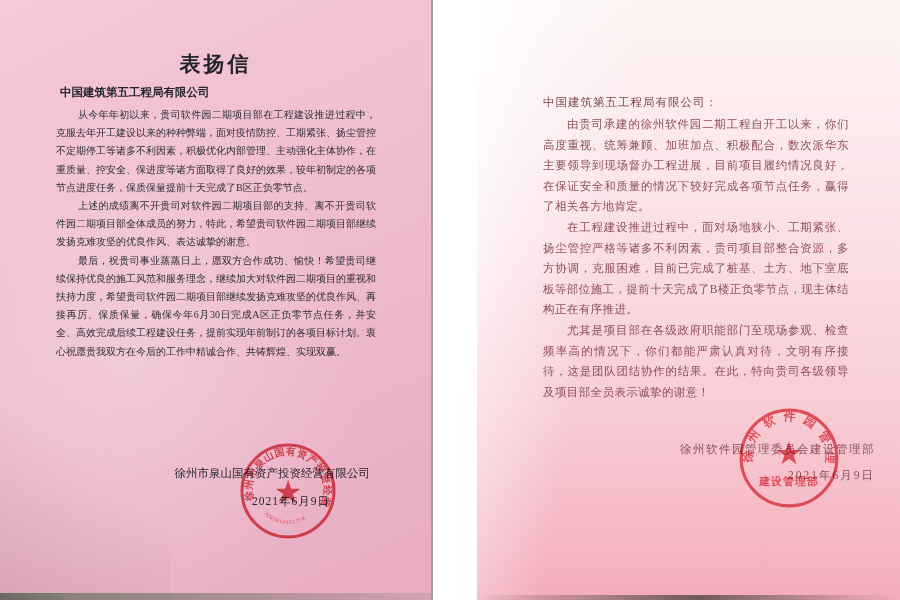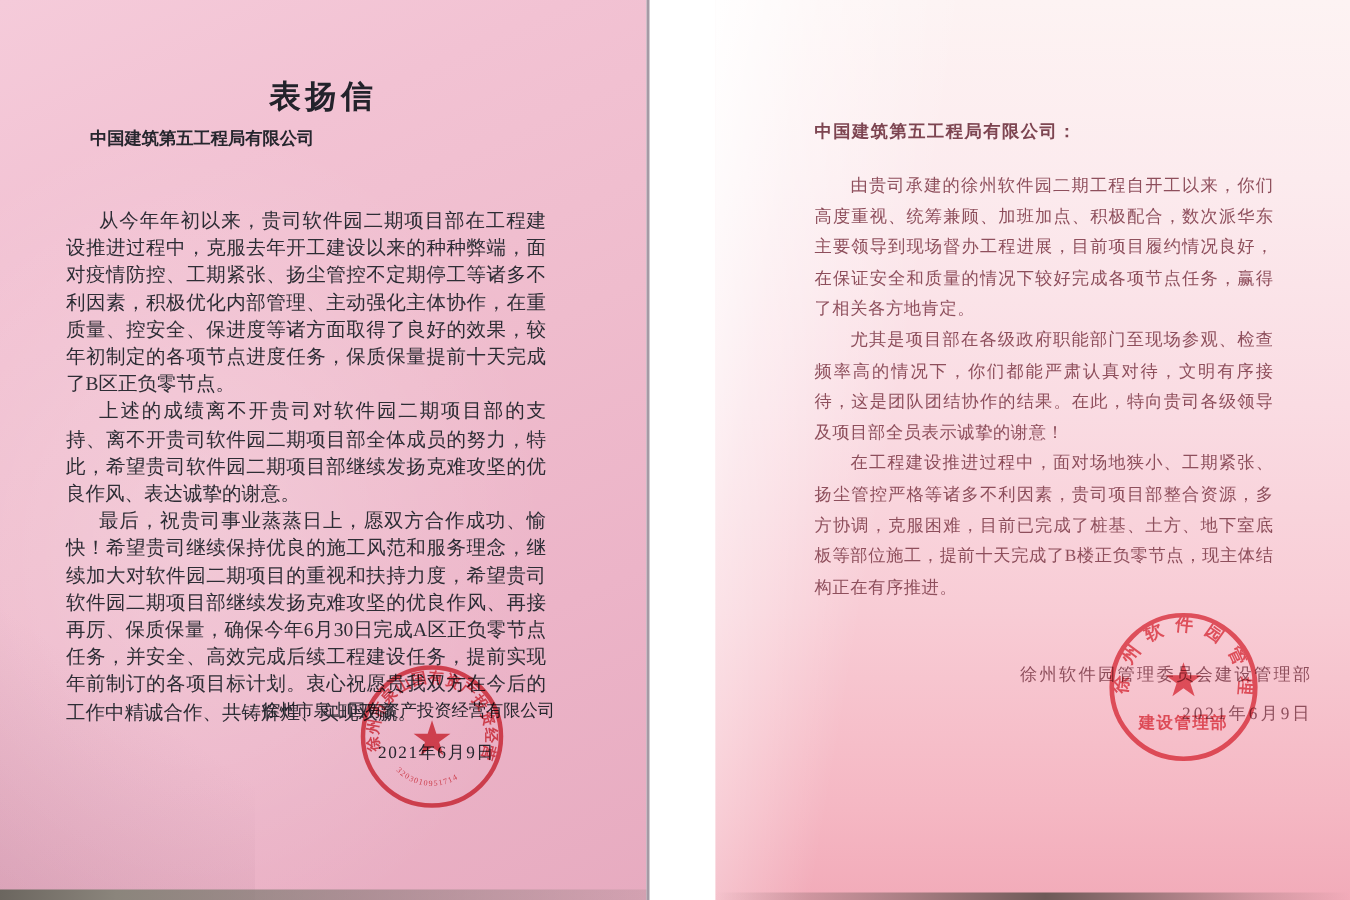--- a/index.html
+++ b/index.html
@@ -40,35 +40,35 @@
 
   
   .l-title{
     position:absolute;left:0;top:50px;width:100%;text-align:center;
     font-size:21px;font-weight:bold;letter-spacing:3px;color:#23232b;
   }
   .l-addressee{
     position:absolute;left:60px;top:85px;font-size:11.5px;font-weight:bold;color:#26262e;
   }
   .l-body{
-    position:absolute;left:44px;top:106px;width:320px;
-    font-size:13px;line-height:18.2px;color:#2d2d35;text-align:justify;margin-top:32px;
+    position:absolute;left:56px;top:106px;width:320px;
+    font-size:10px;line-height:18.2px;color:#2d2d35;text-align:justify;
   }
   .l-body p{margin:0;text-indent:22px;}
   .l-sign{position:absolute;left:60px;top:466px;width:310px;color:#26262e;}
   .l-sign .sig-line{text-align:right;font-size:11.5px;}
   .l-sign .date-line{text-align:right;padding-right:40px;margin-top:13px;font-size:11.5px;letter-spacing:1px;}
 
   
   .r-title{
     position:absolute;left:0;top:52px;width:100%;text-align:center;
     font-size:19px;font-weight:bold;letter-spacing:6px;color:#703c49;
   }
   .r-addressee{
-    position:absolute;left:66px;top:80px;font-size:11.5px;font-weight:bold;
+    position:absolute;left:66px;top:95px;font-size:11.5px;font-weight:normal;
     letter-spacing:1px;color:#7d4551;
   }
   .r-body{
     position:absolute;left:66px;top:114px;width:306px;
     font-size:11.5px;line-height:20.6px;letter-spacing:.4px;color:#8e4f5c;text-align:justify;
   }
   .r-body p{margin:0;text-indent:24px;}
   .r-sign{position:absolute;left:40px;top:442px;width:358px;color:#8e4f5c;}
   .r-sign .sig-line{text-align:right;font-size:11.5px;letter-spacing:1.5px;}
   .r-sign .date-line{text-align:right;margin-top:11px;font-size:11.5px;letter-spacing:2px;}
@@ -109,22 +109,22 @@
       <text font-size="5.4" fill="#d8333f" letter-spacing="0.8">
         <textPath href="#sealArcLb" startOffset="2">3203010951714</textPath>
       </text>
     </svg>
   </div>
 
   <div class="photo-right">
     <div class="r-addressee">中国建筑第五工程局有限公司：</div>
     <div class="r-body">
       <p>由贵司承建的徐州软件园二期工程自开工以来，你们高度重视、统筹兼顾、加班加点、积极配合，数次派华东主要领导到现场督办工程进展，目前项目履约情况良好，在保证安全和质量的情况下较好完成各项节点任务，赢得了相关各方地肯定。</p>
+      <p>在工程建设推进过程中，面对场地狭小、工期紧张、扬尘管控严格等诸多不利因素，贵司项目部整合资源，多方协调，克服困难，目前已完成了桩基、土方、地下室底板等部位施工，提前十天完成了B楼正负零节点，现主体结构正在有序推进。</p>
       <p>尤其是项目部在各级政府职能部门至现场参观、检查频率高的情况下，你们都能严肃认真对待，文明有序接待，这是团队团结协作的结果。在此，特向贵司各级领导及项目部全员表示诚挚的谢意！</p>
-      <p>在工程建设推进过程中，面对场地狭小、工期紧张、扬尘管控严格等诸多不利因素，贵司项目部整合资源，多方协调，克服困难，目前已完成了桩基、土方、地下室底板等部位施工，提前十天完成了B楼正负零节点，现主体结构正在有序推进。</p>
     </div>
     <div class="r-sign">
       <div class="sig-line">徐州软件园管理委员会建设管理部</div>
       <div class="date-line">2021年6月9日</div>
     </div>
 
     <svg class="seal seal-right" width="104" height="104" viewBox="0 0 100 100">
       <circle cx="50" cy="50" r="46" fill="none" stroke="#e0404c" stroke-width="3"></circle>
       <defs>
         <path id="sealArcR" d="M 16.2,62.3 A 36,36 0 1,1 83.8,62.3" fill="none"></path>

